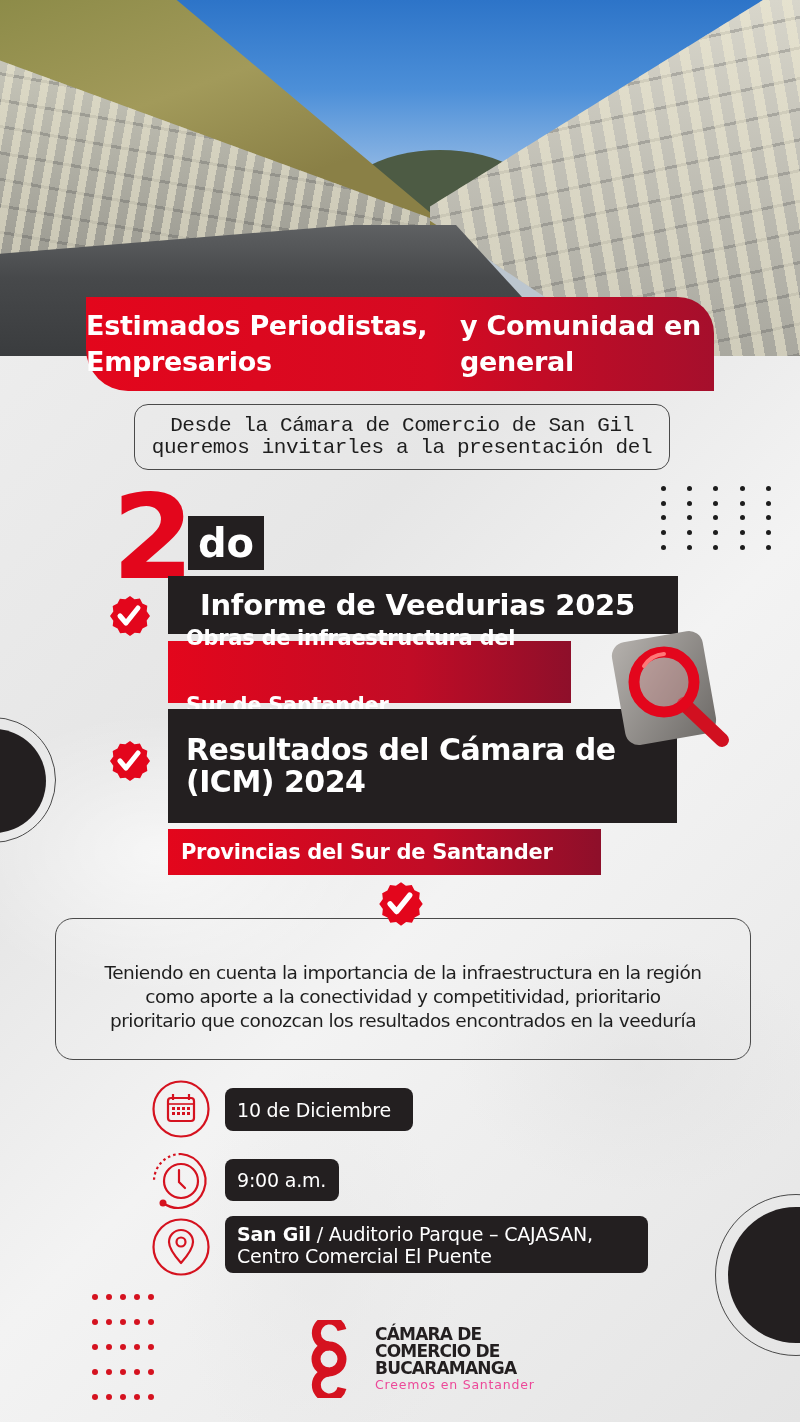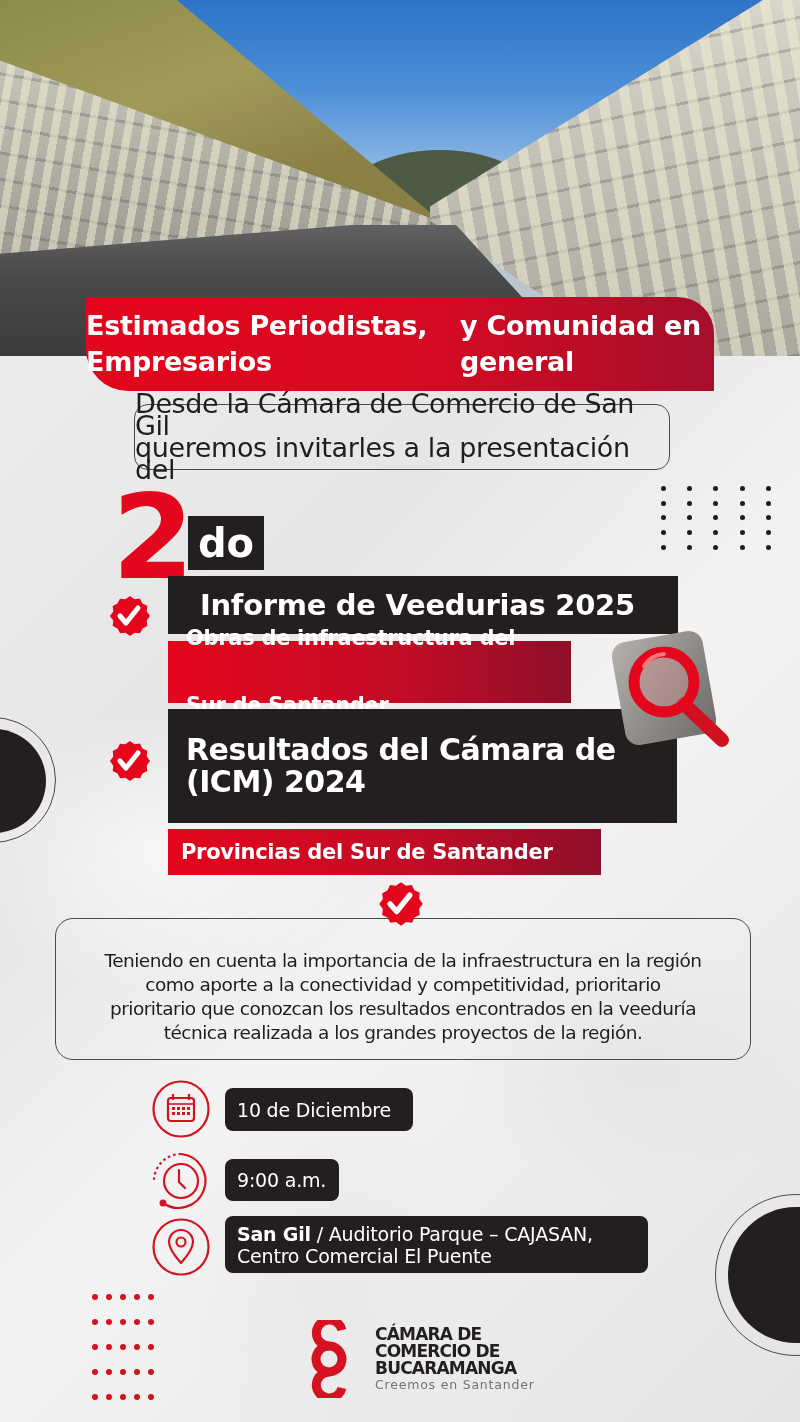--- a/index.html
+++ b/index.html
@@ -44,21 +44,21 @@
   .banner { left: 86px; top: 297px; width: 628px; height: 94px;
     background: linear-gradient(90deg, #e3061c 0%, #d50a22 55%, #a50f2c 100%);
     border-radius: 0 36px 0 42px; display: flex; flex-direction: row;
     align-items: center; justify-content: center; color: #fff; }
   .banner span { font-size: 27px; font-weight: bold; line-height: 36px; letter-spacing: -0.3px; }
 
   
   .intro { left: 134px; top: 404px; width: 536px; height: 66px;
     border: 1.5px solid #4a4a4a; border-radius: 14px; display: flex; flex-direction: column;
     align-items: center; justify-content: center; color: #1e1e1e; }
-  .intro span { font-size: 27px; line-height: 22px; letter-spacing: -0.4px; }
+  .intro span { font-size: 21px; line-height: 22px; letter-spacing: -0.4px; font-family: Liberation Mono, monospace; }
 
   
   .dot { position: absolute; border-radius: 50%; }
   .dot-dark { width: 5px; height: 5px; background: #1d1d1d; }
   .dot-red { width: 6px; height: 6px; background: #d5121f; }
 
   
   .two { left: 112px; top: 478px; font-size: 118px; font-weight: bold; color: #e3061c;
     line-height: 118px; letter-spacing: -4px; }
   .do-box { left: 188px; top: 516px; width: 76px; height: 54px; background: #231f20;
@@ -95,21 +95,21 @@
 
   
   .ev-icon { width: 60px; height: 60px; }
   .pill { background: #231f20; color: #fff; border-radius: 8px; display:flex; flex-direction:column;
     justify-content:center; padding-left: 12px; font-size: 19px; line-height: 22px; letter-spacing: -0.2px; }
   .pill b { font-weight: bold; }
 
   
   .logo-text { left: 375px; top: 1326px; color: #231f20; }
   .logo-text .l1 { font-size: 17px; font-weight: bold; line-height: 17px; letter-spacing: -0.8px; display:block; }
-  .logo-text .l2 { font-size: 12.5px; color: #737373; line-height: 16px; letter-spacing: 0.8px; display:block; }
+  .logo-text .l2 { font-size: 12.5px; color: #ec4899; line-height: 16px; letter-spacing: 0.8px; display:block; }
 </style>
 </head>
 <body>
 
 <div class="abs hero">
   <div class="abs sky"></div>
   <div class="abs mountain"></div>
   <div class="abs hill-left"></div>
   <div class="abs wall-left"></div>
   <div class="abs wall-right"></div>
@@ -197,21 +197,20 @@
 <div class="abs side-ring" style="left:-70px;top:717px;width:126px;height:126px"></div>
 <div class="abs side-fill" style="left:-58px;top:729px;width:104px;height:104px"></div>
 
 <div class="abs side-ring" style="left:715px;top:1194px;width:162px;height:162px"></div>
 <div class="abs side-fill" style="left:728px;top:1207px;width:136px;height:136px"></div>
 
 <div class="abs desc">
   <span>Teniendo en cuenta la importancia de la infraestructura en la región</span>
   <span>como aporte a la conectividad y competitividad, prioritario</span>
   <span>prioritario que conozcan los resultados encontrados en la veeduría</span>
-  <span>técnica realizada a los grandes proyectos de la región.</span>
 </div>
 <svg class="abs badge" style="left:376px;top:880px;width:50px;height:50px" viewBox="0 0 46 46">
   <path d="M23 2l4.5 3.2 5.4-.6 2.5 4.8 4.9 2.4-.6 5.4L43 22l-3.3 4.5.6 5.4-4.8 2.5-2.4 4.9-5.4-.6L23 42l-4.5-3.3-5.4.6-2.5-4.8-4.9-2.4.6-5.4L3 22l3.3-4.5-.6-5.4 4.8-2.5 2.4-4.9 5.4.6z" fill="#e3061c"></path>
   <path d="M13 22l6 7 12-15" stroke="#fff" stroke-width="5" fill="none" stroke-linecap="round" stroke-linejoin="round"></path>
 </svg>
 
 <svg class="abs ev-icon" style="left:151px;top:1079px" viewBox="0 0 60 60">
   <circle cx="30" cy="30" r="27.5" fill="none" stroke="#d5121f" stroke-width="2.2"></circle>
   <rect x="17" y="19" width="26" height="23" rx="3" fill="none" stroke="#d5121f" stroke-width="2.2"></rect>
   <line x1="22" y1="15" x2="22" y2="21" stroke="#d5121f" stroke-width="2.2"></line>

